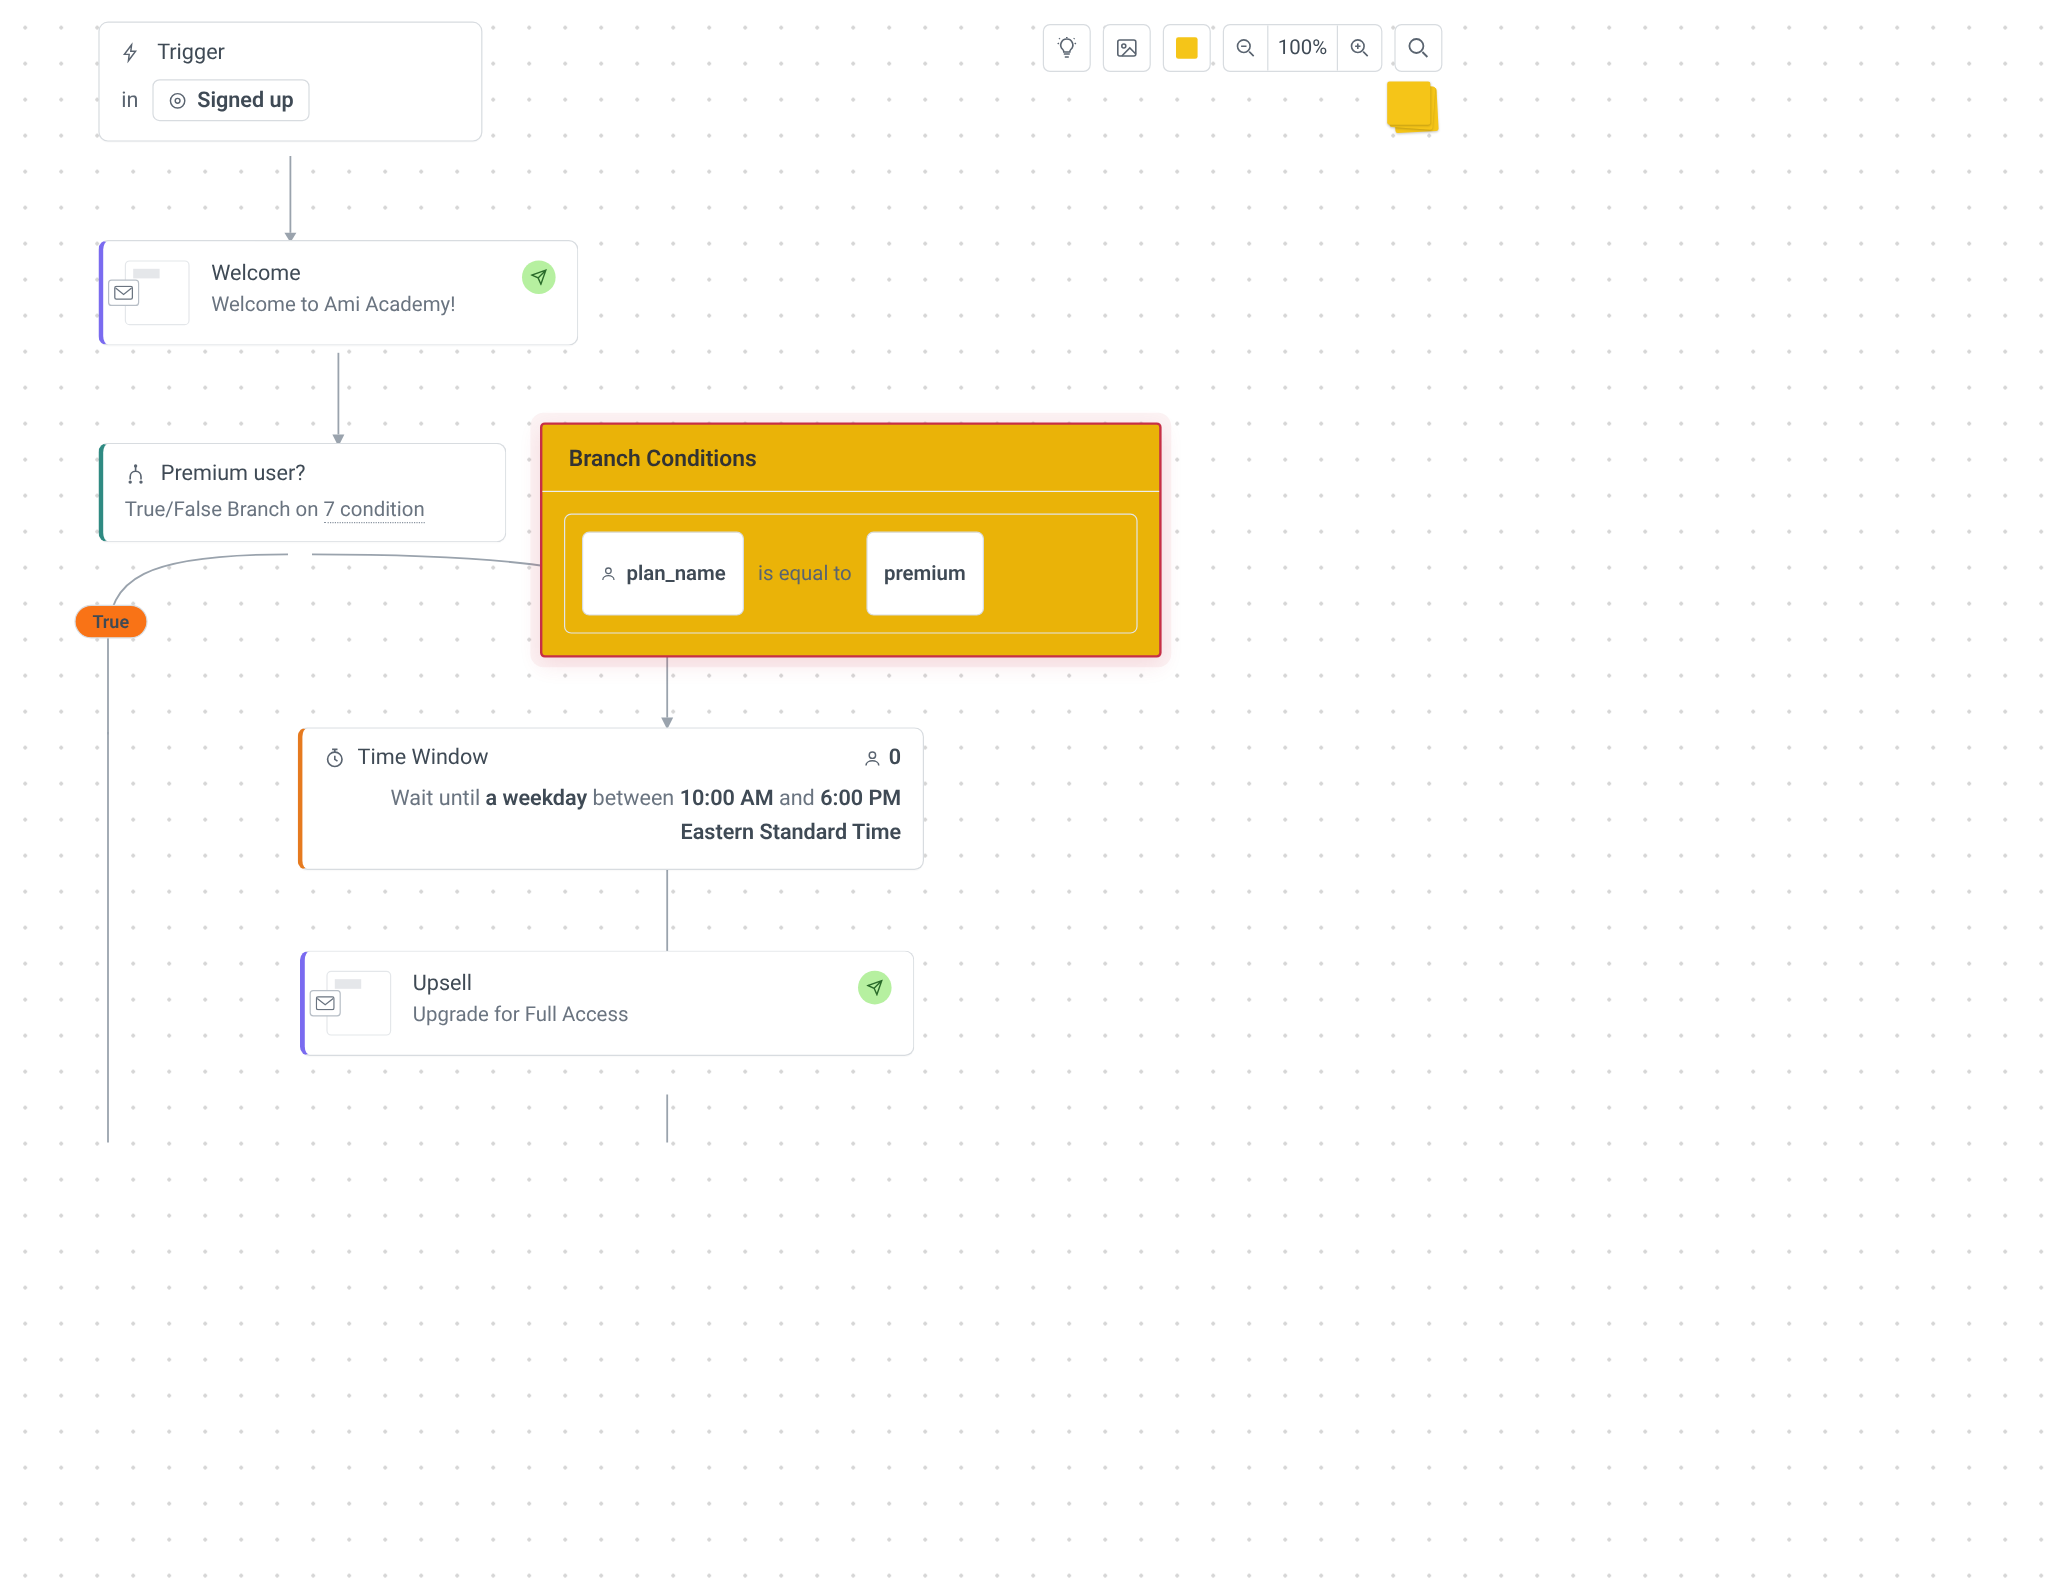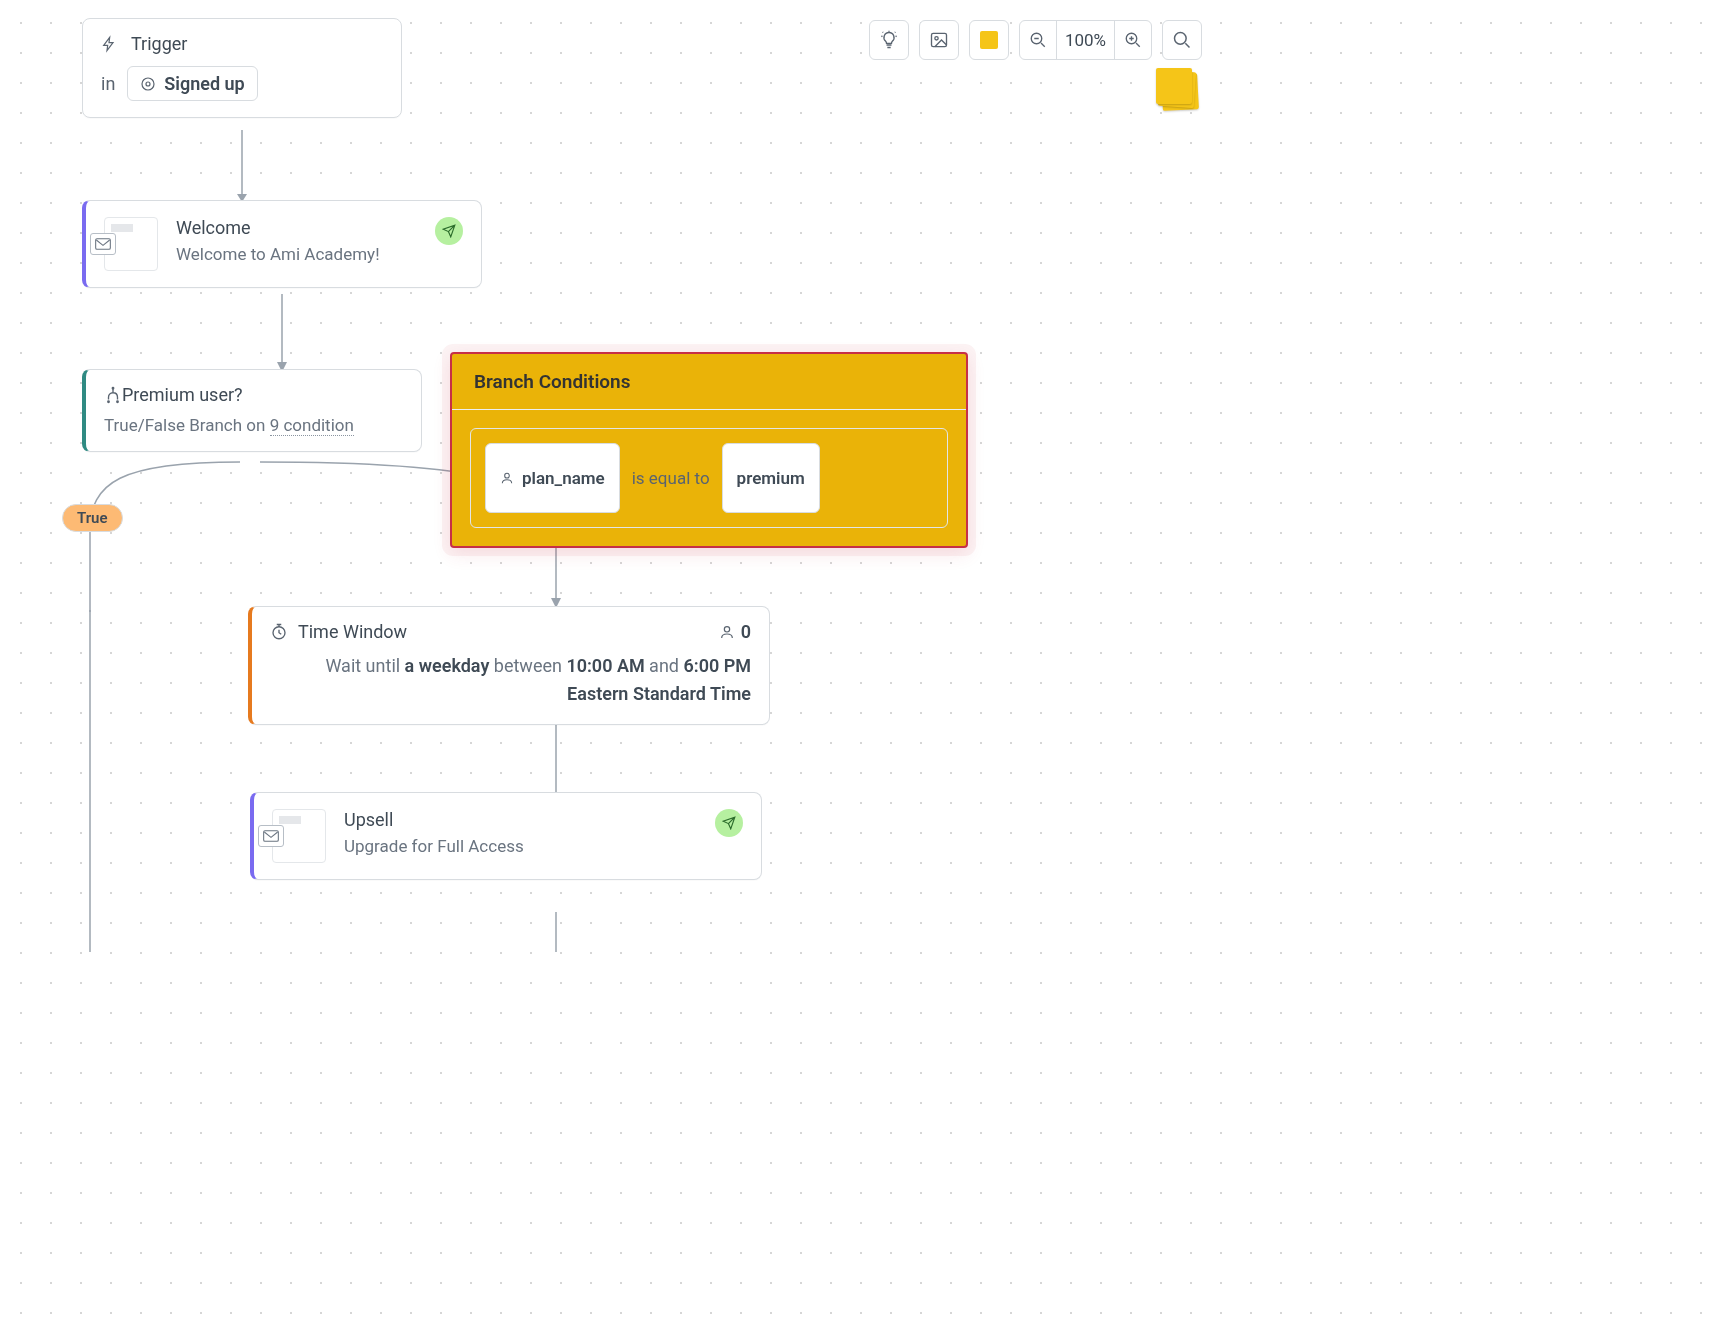--- a/index.html
+++ b/index.html
@@ -150,21 +150,21 @@
     color:#2a6b2a;
     flex-shrink:0;
   }
 
   .branch {
     left: 82px; top: 369px;
     width: 340px;
     padding: 14px 18px 16px;
     border-left: 4px solid #2f8a82;
   }
-  .branch-row1 { display:flex; align-items:center; font-size:18px; }
+  .branch-row1 { display:flex; align-items:center; gap:12px; font-size:18px; }
   .branch-row2 { margin-top:10px; font-size:17px; color:#6a7480; }
   .dotted-underline { border-bottom:1px dotted #8a94a0; }
 
   .branch-popup {
     position:absolute;
     left: 450px; top: 352px;
     width: 518px;
     background:#eab308;
     border:2px solid #c63046;
     border-radius:4px;
@@ -184,21 +184,21 @@
   }
   .pill {
     border:1px solid #d8dce0; border-radius:6px;
     padding:24px 14px; display:flex; align-items:center; gap:8px;
     font-weight:600; color:#3f4a55; background:#fff;
   }
 
   .truefalse-pill {
     position:absolute;
     border:1px solid #d8dce0; border-radius:999px;
-    background:#fdba74;
+    background:#f97316;
     padding:4px 14px;
     font-size:15px; font-weight:600; color:#3f4a55;
   }
 
   .timewin {
     left: 248px; top: 606px;
     width: 522px;
     padding: 14px 18px 16px;
     border-left: 4px solid #e67a1f;
   }
@@ -342,21 +342,21 @@
     <div class="branch-row1">
       <svg width="18" height="18" viewBox="0 0 24 24" fill="none" stroke="#5a6470" stroke-width="1.8">
           <path d="M12 3v6M12 9c-4 0-6 3-6 6v3M12 9c4 0 6 3 6 6v3"></path>
           <circle cx="12" cy="3" r="1"></circle>
           <circle cx="6" cy="21" r="1"></circle>
           <circle cx="18" cy="21" r="1"></circle>
         </svg>
       <span>Premium user?</span>
     </div>
     <div class="branch-row2">
-      <span>True/False Branch on </span><span class="dotted-underline">9 condition</span>
+      <span>True/False Branch on </span><span class="dotted-underline">7 condition</span>
     </div>
   </div>
 
   <div class="truefalse-pill" style="left:62px; top:504px;">True</div>
 
   <div class="branch-popup">
     <div class="hdr">Branch Conditions</div>
     <div class="body">
       <div class="cond-box">
         <div class="pill">

